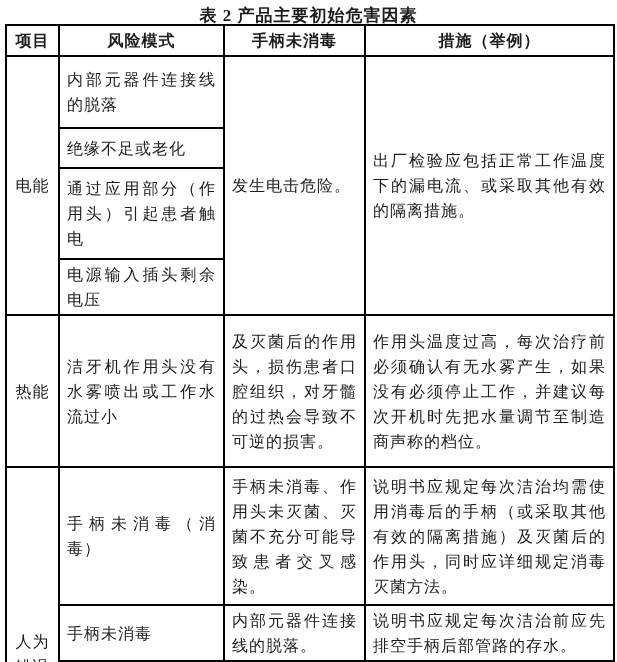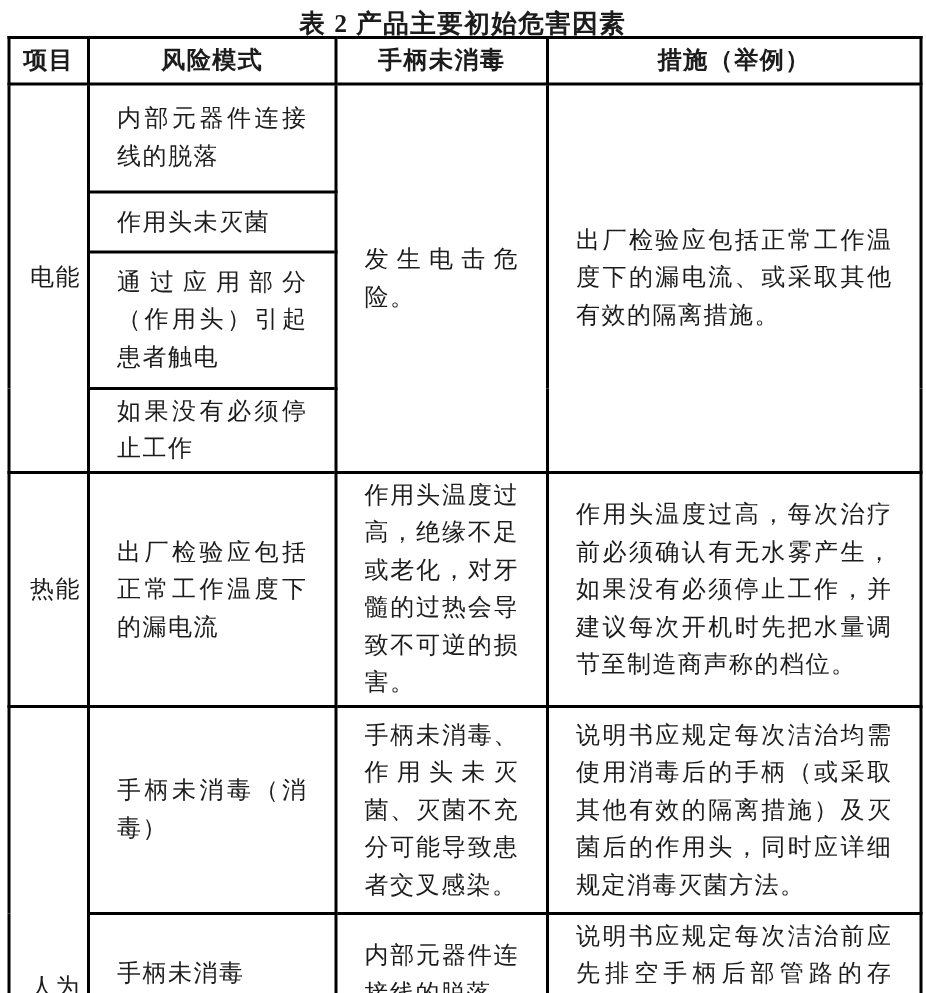--- a/index.html
+++ b/index.html
@@ -29,31 +29,31 @@
   }
   col.c1 { width: 53px; }
   col.c2 { width: 165px; }
   col.c3 { width: 141px; }
   col.c4 { width: 249px; }
   th, td {
     border: 2px solid #000000;
     font-size: 16px;
     line-height: 25px;
     letter-spacing: 1px;
-    padding: 2px 18px;
+    padding: 2px 7px;
     vertical-align: middle;
     overflow: hidden;
   }
   th {
     font-weight: bold;
     text-align: center;
     padding: 2px 2px;
   }
   td.item-cell {
-    text-align: right;
+    text-align: center;
     padding: 2px 4px;
   }
   td.body-cell {
     text-align: justify;
     text-justify: inter-character;
   }
   tr.h-header  { height: 31px; }
   tr.h-g1r1    { height: 72px; }
   tr.h-g1r2    { height: 40px; }
   tr.h-g1r3    { height: 91px; }
@@ -86,33 +86,33 @@
       <th>措施（举例）</th>
     </tr>
 
     <tr class="h-g1r1">
       <td class="item-cell" rowspan="4">电能</td>
       <td class="body-cell">内部元器件连接线的脱落</td>
       <td class="body-cell" rowspan="4">发生电击危险。</td>
       <td class="body-cell" rowspan="4">出厂检验应包括正常工作温度下的漏电流、或采取其他有效的隔离措施。</td>
     </tr>
     <tr class="h-g1r2">
-      <td class="body-cell">作用头未灭菌</td>
+      <td class="body-cell">绝缘不足或老化</td>
     </tr>
     <tr class="h-g1r3">
       <td class="body-cell">通过应用部分（作用头）引起患者触电</td>
     </tr>
     <tr class="h-g1r4">
-      <td class="body-cell">如果没有必须停止工作</td>
+      <td class="body-cell">电源输入插头剩余电压</td>
     </tr>
 
     <tr class="h-g2r1">
       <td class="item-cell">热能</td>
-      <td class="body-cell">出厂检验应包括正常工作温度下的漏电流</td>
-      <td class="body-cell">作用头温度过高，绝缘不足或老化，对牙髓的过热会导致不可逆的损害。</td>
+      <td class="body-cell">洁牙机作用头没有水雾喷出或工作水流过小</td>
+      <td class="body-cell">及灭菌后的作用头，损伤患者口腔组织，对牙髓的过热会导致不可逆的损害。</td>
       <td class="body-cell">作用头温度过高，每次治疗前必须确认有无水雾产生，如果没有必须停止工作，并建议每次开机时先把水量调节至制造商声称的档位。</td>
     </tr>
 
     <tr class="h-g3r1">
       <td class="item-cell" rowspan="3">人为错误</td>
       <td class="body-cell">手柄未消毒（消毒）</td>
       <td class="body-cell">手柄未消毒、作用头未灭菌、灭菌不充分可能导致患者交叉感染。</td>
       <td class="body-cell">说明书应规定每次洁治均需使用消毒后的手柄（或采取其他有效的隔离措施）及灭菌后的作用头，同时应详细规定消毒灭菌方法。</td>
     </tr>
     <tr class="h-g3r2">

